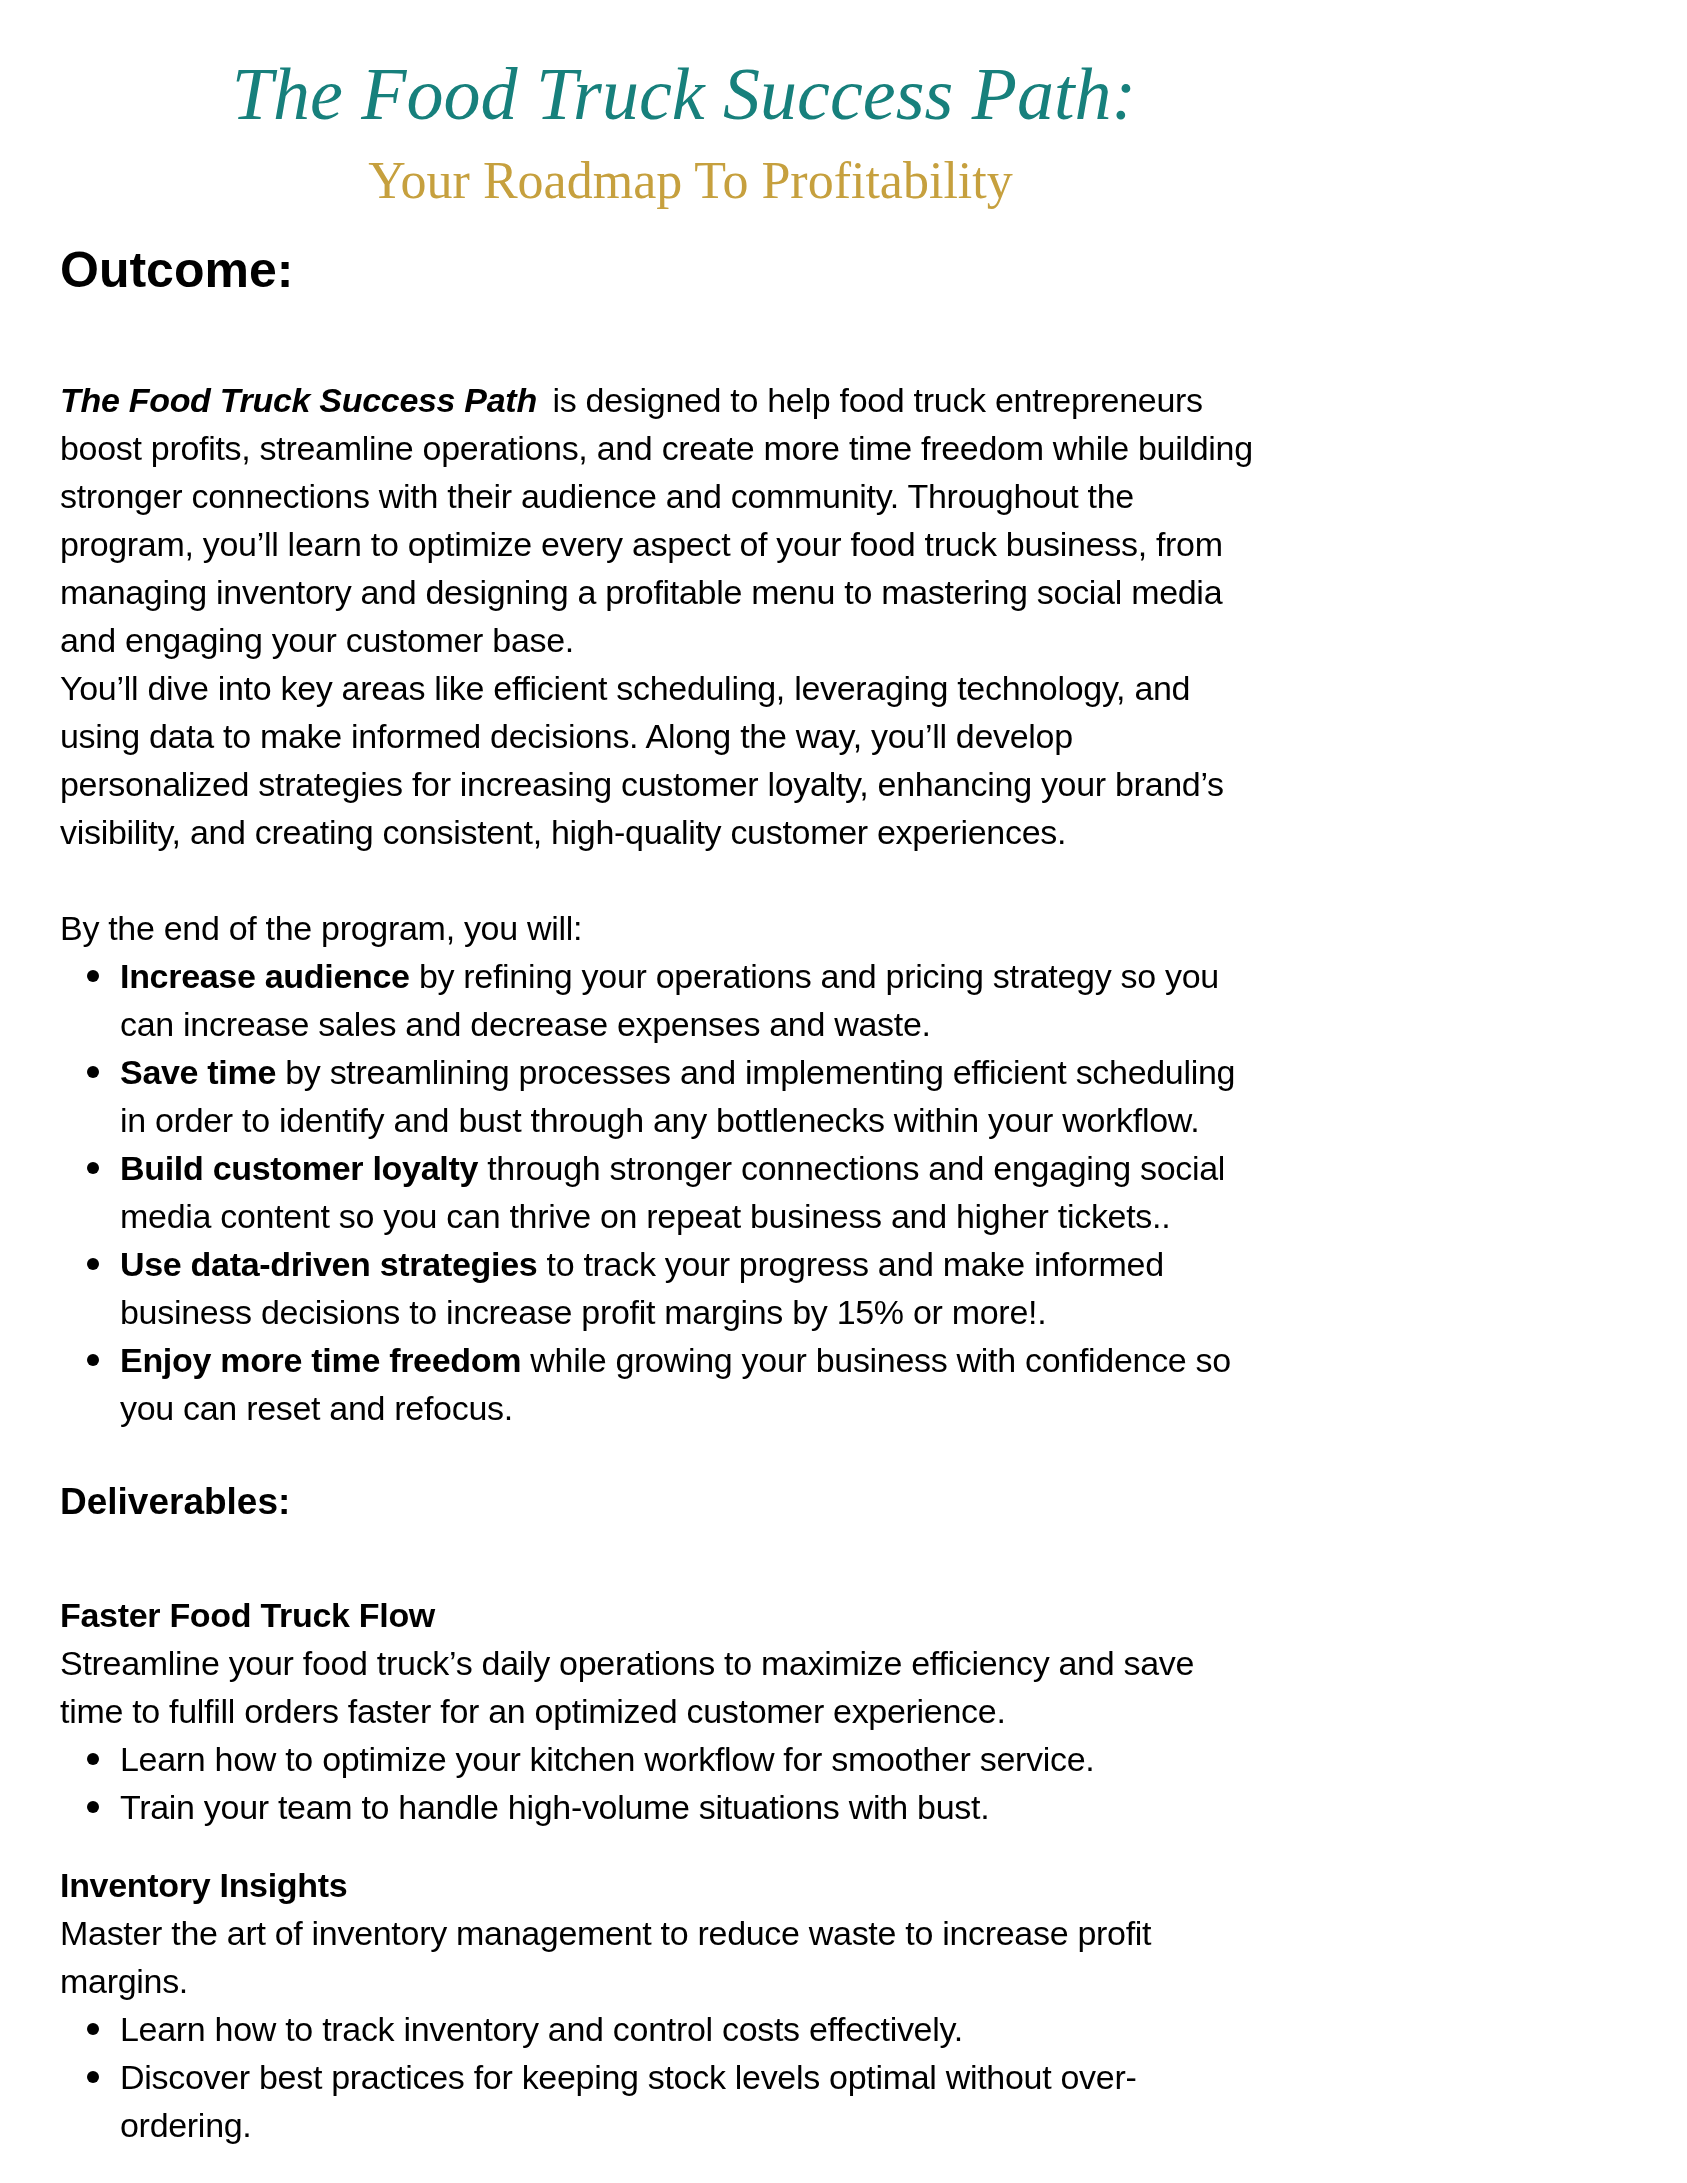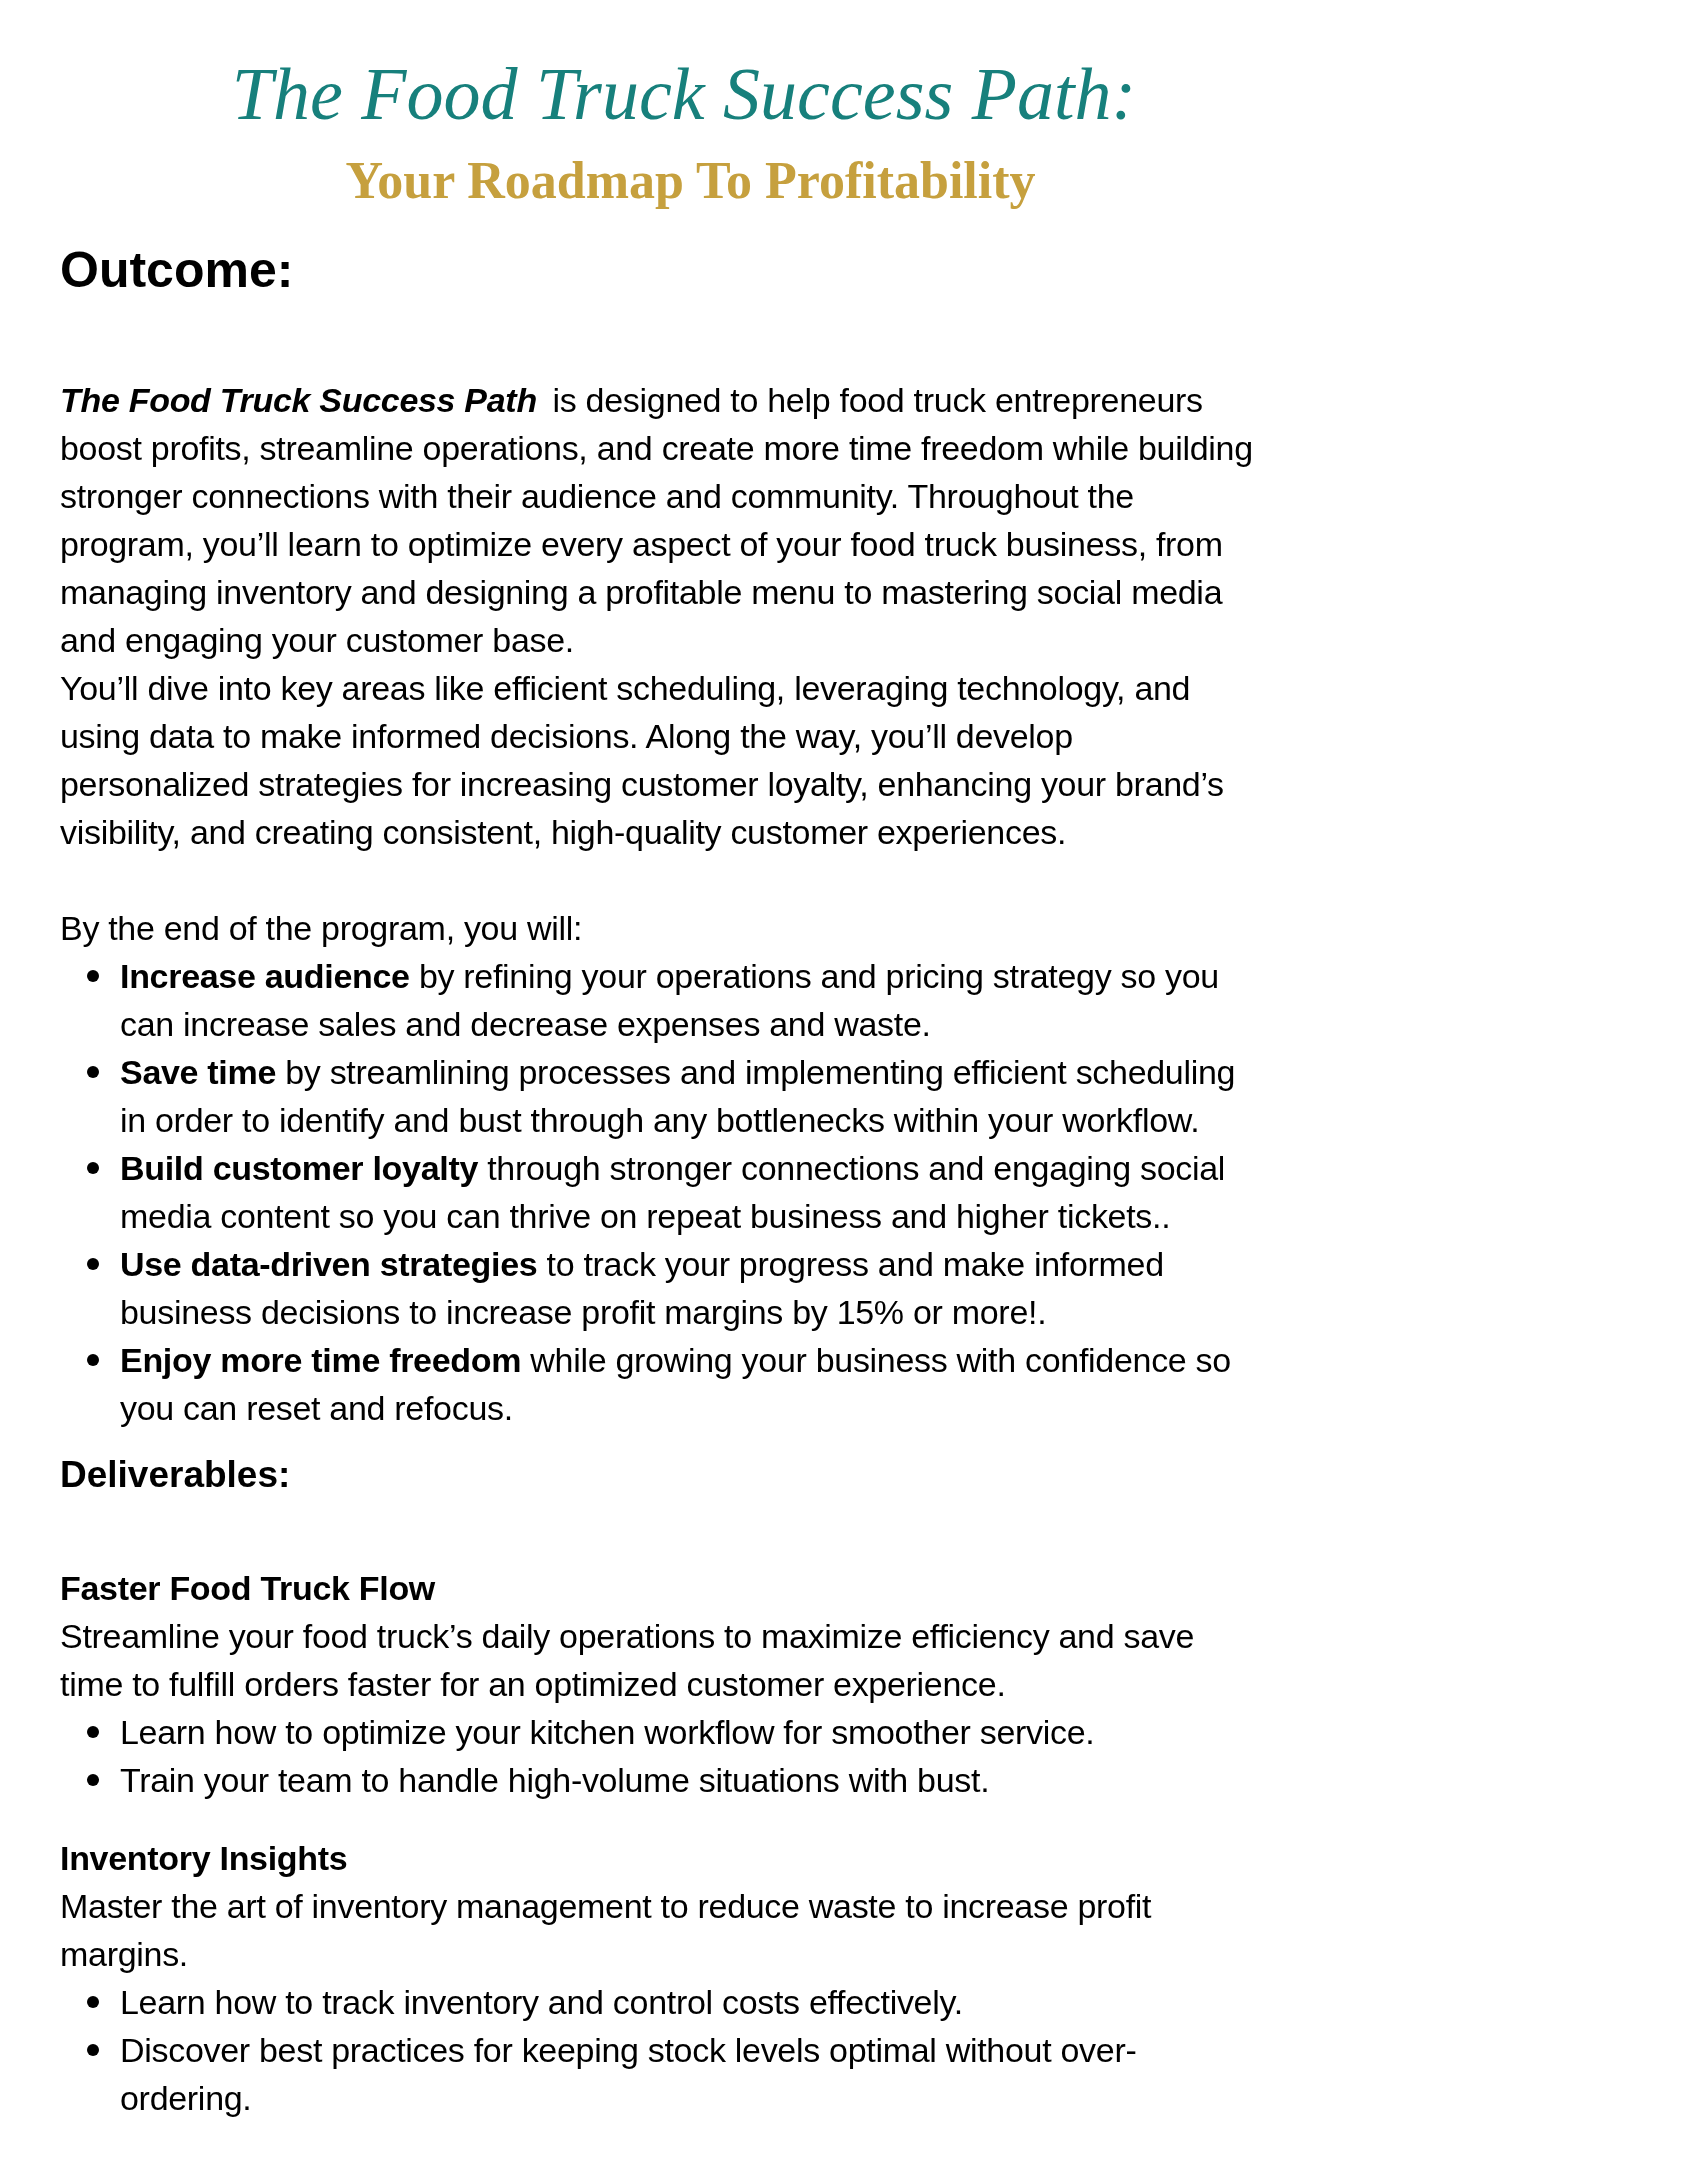--- a/index.html
+++ b/index.html
@@ -22,21 +22,21 @@
     font-style: italic;
     font-weight: 400;
     color: #17807C;
     font-size: 74px;
     line-height: 1.15;
     text-align: center;
     margin: 52px 0 0 0;
   }
   .doc-subtitle {
     font-family: "Liberation Serif", serif;
-    font-weight: 700;
+    font-weight: 400;
     color: #C6A03E;
     font-size: 52px;
     line-height: 1.1;
     text-align: center;
     margin: 15.3px 0 0 0;
     padding-left: 13px;
   }
   .content {
     padding: 0 110px 0 60px;
   }
@@ -78,21 +78,21 @@
     top: 18px;
     width: 12px;
     height: 12px;
     border-radius: 50%;
     background: #000000;
   }
   .h-deliverables {
     font-size: 37px;
     font-weight: 700;
     line-height: 1.35;
-    margin: 18px 0 0 0;
+    margin: 45px 0 0 0;
   }
   .sec-title {
     font-size: 34px;
     font-weight: 700;
     line-height: 48px;
     letter-spacing: -0.3px;
     margin: 0;
   }
   .sec-title.first { margin-top: 64px; }
   .sec-title.second { margin-top: 30px; }

